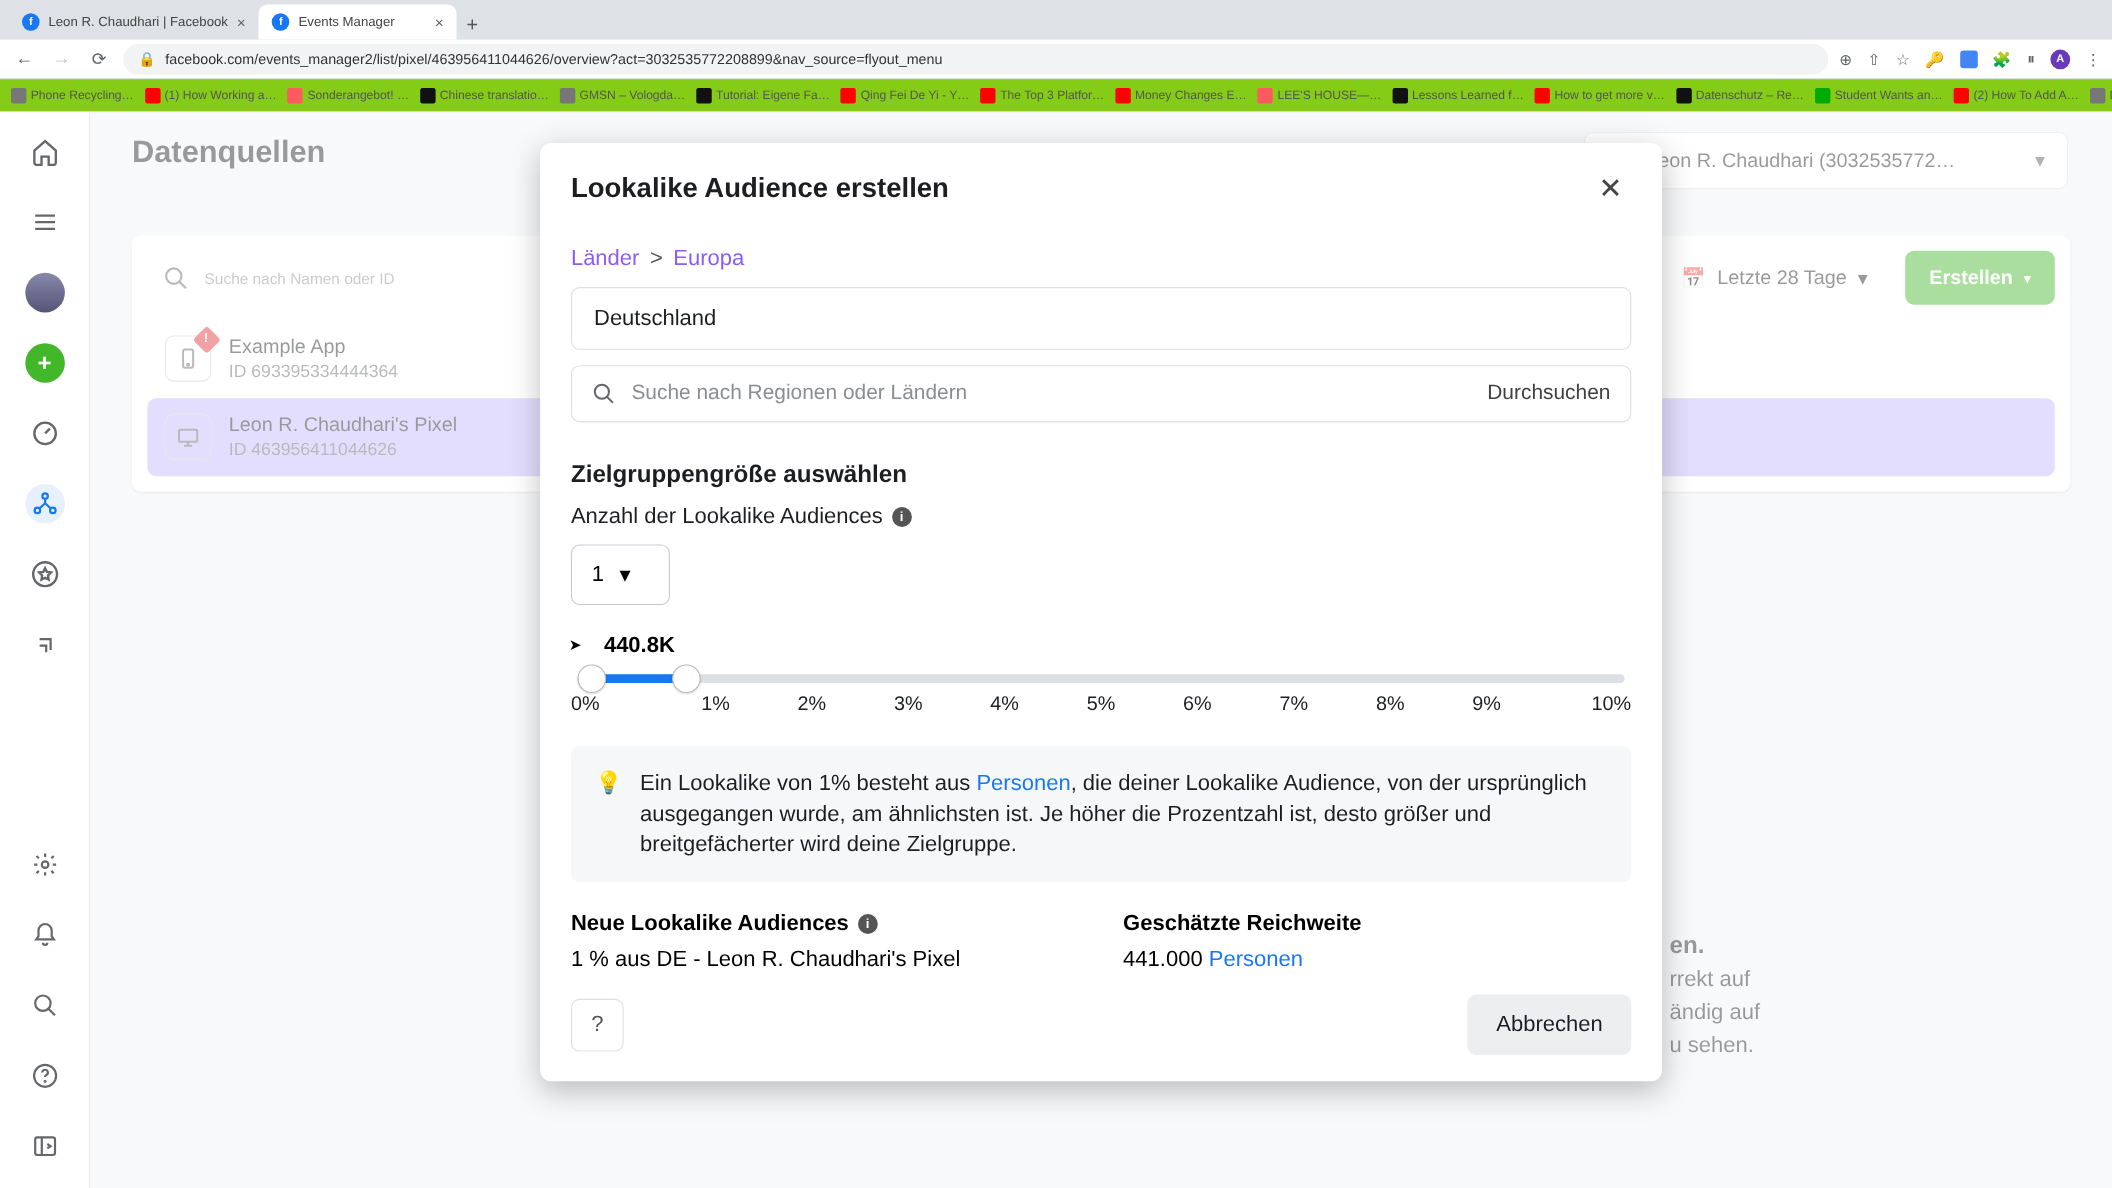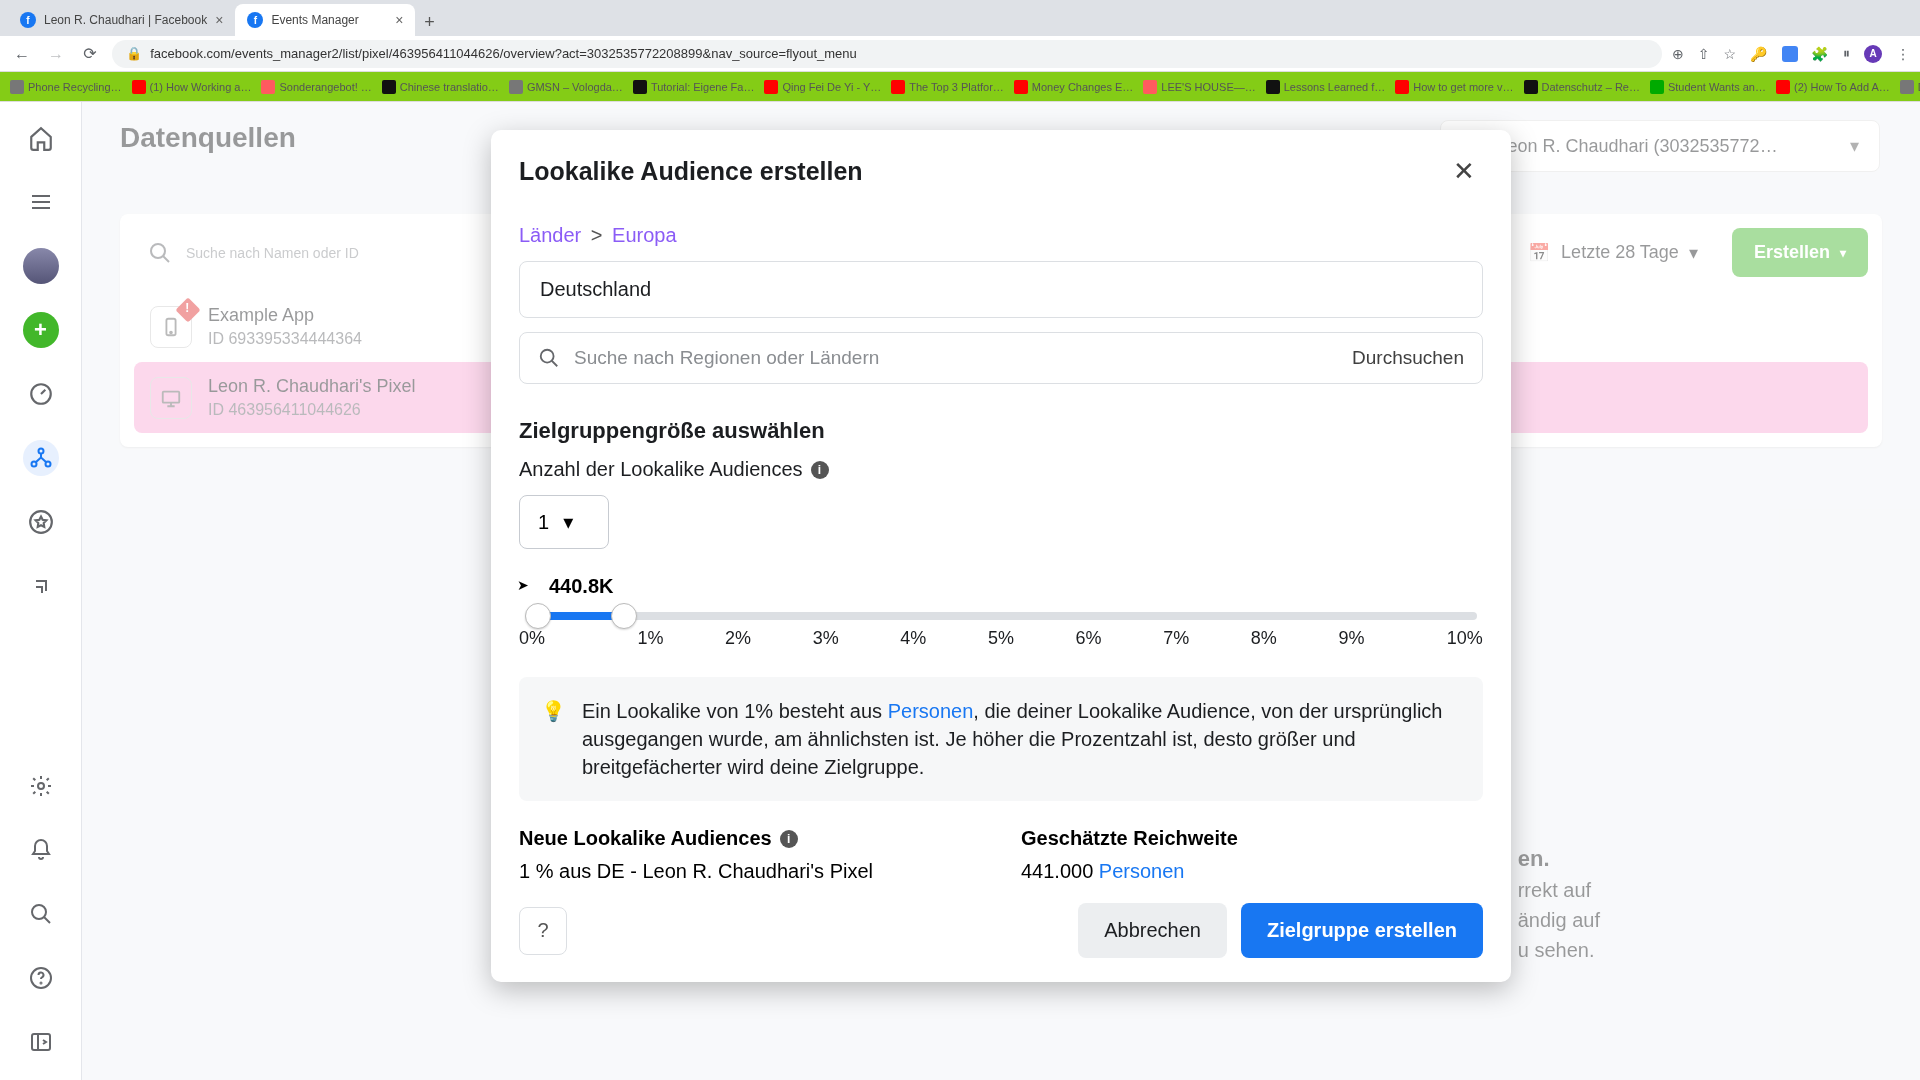--- a/index.html
+++ b/index.html
@@ -44,22 +44,22 @@
 .content-card { background: #fff; border-radius: 8px; box-shadow: 0 1px 2px rgba(0,0,0,.1); padding: 14px; }
 .search-row { display: flex; align-items: center; gap: 18px; }
 .search-box { flex: 1; display: flex; align-items: center; gap: 14px; padding: 12px 14px; border-radius: 8px; }
 .search-box svg{ width:24px; height:24px; color:#65676b;}
 .search-box span { color: #8a8d91; font-size: 14px; }
 .date-pill { display:flex; align-items:center; gap:10px; padding:10px 16px; border-radius:6px; color:#1c1e21; font-size:18px;}
 .create-btn { background:#42b72a; color:#fff; font-weight:600; font-size:18px; padding: 14px 22px; border-radius:8px; display:flex; align-items:center; gap:10px;}
 .create-btn .chev{font-size:12px;}
 
 .ds-list { margin-top: 14px; }
-.ds-item { display:flex; gap:16px; padding: 14px 16px; border-radius:8px; align-items:center;}
-.ds-item.selected { background:#f9a8d4; }
+.ds-item { display:flex; gap:16px; padding: 14px 16px; border-radius:8px; align-items:flex-start;}
+.ds-item.selected { background:#c4b5fd; }
 .ds-icon-box { width:42px; height:42px; border:1px solid #ccc; border-radius:8px; display:flex; align-items:center; justify-content:center; color:#666; position:relative;}
 .alert-badge{ position:absolute; top:-6px; right:-6px; width:18px; height:18px; background:#e03030; border-radius:3px; transform:rotate(45deg);}
 .alert-badge::after{content:"!"; color:#fff; position:absolute; transform:rotate(-45deg); left:5px; top:1px; font-size:12px; font-weight:bold;}
 .ds-text .name{ font-size:18px; color:#1c1e21;}
 .ds-text .idline{ font-size:16px; color:#65676b; margin-top:4px;}
 
 
 .account-picker { position:absolute; top: 18px; right: 40px; background:#fff; border:1px solid #ddd; border-radius:8px; padding: 14px 20px; display:flex; align-items:center; gap:14px; font-size:18px; color:#1c1e21; width: 440px;}
 .account-picker .chev{ margin-left:auto; color:#555;}
 
@@ -440,20 +440,19 @@
               <div class="results-col">
                 <div class="hd">Geschätzte Reichweite</div>
                 <div class="val"><span>441.000 </span><a>Personen</a></div>
               </div>
             </div>
           </div>
           <div class="modal-foot">
             <div class="help-btn">?</div>
             <div class="spacer"></div>
             <div class="btn secondary">Abbrechen</div>
-            <div class="btn primary">Zielgruppe erstellen</div>
           </div>
         </div>
       </div>
 
     </div>
   </div>
 </div>
 
 </body></html>

